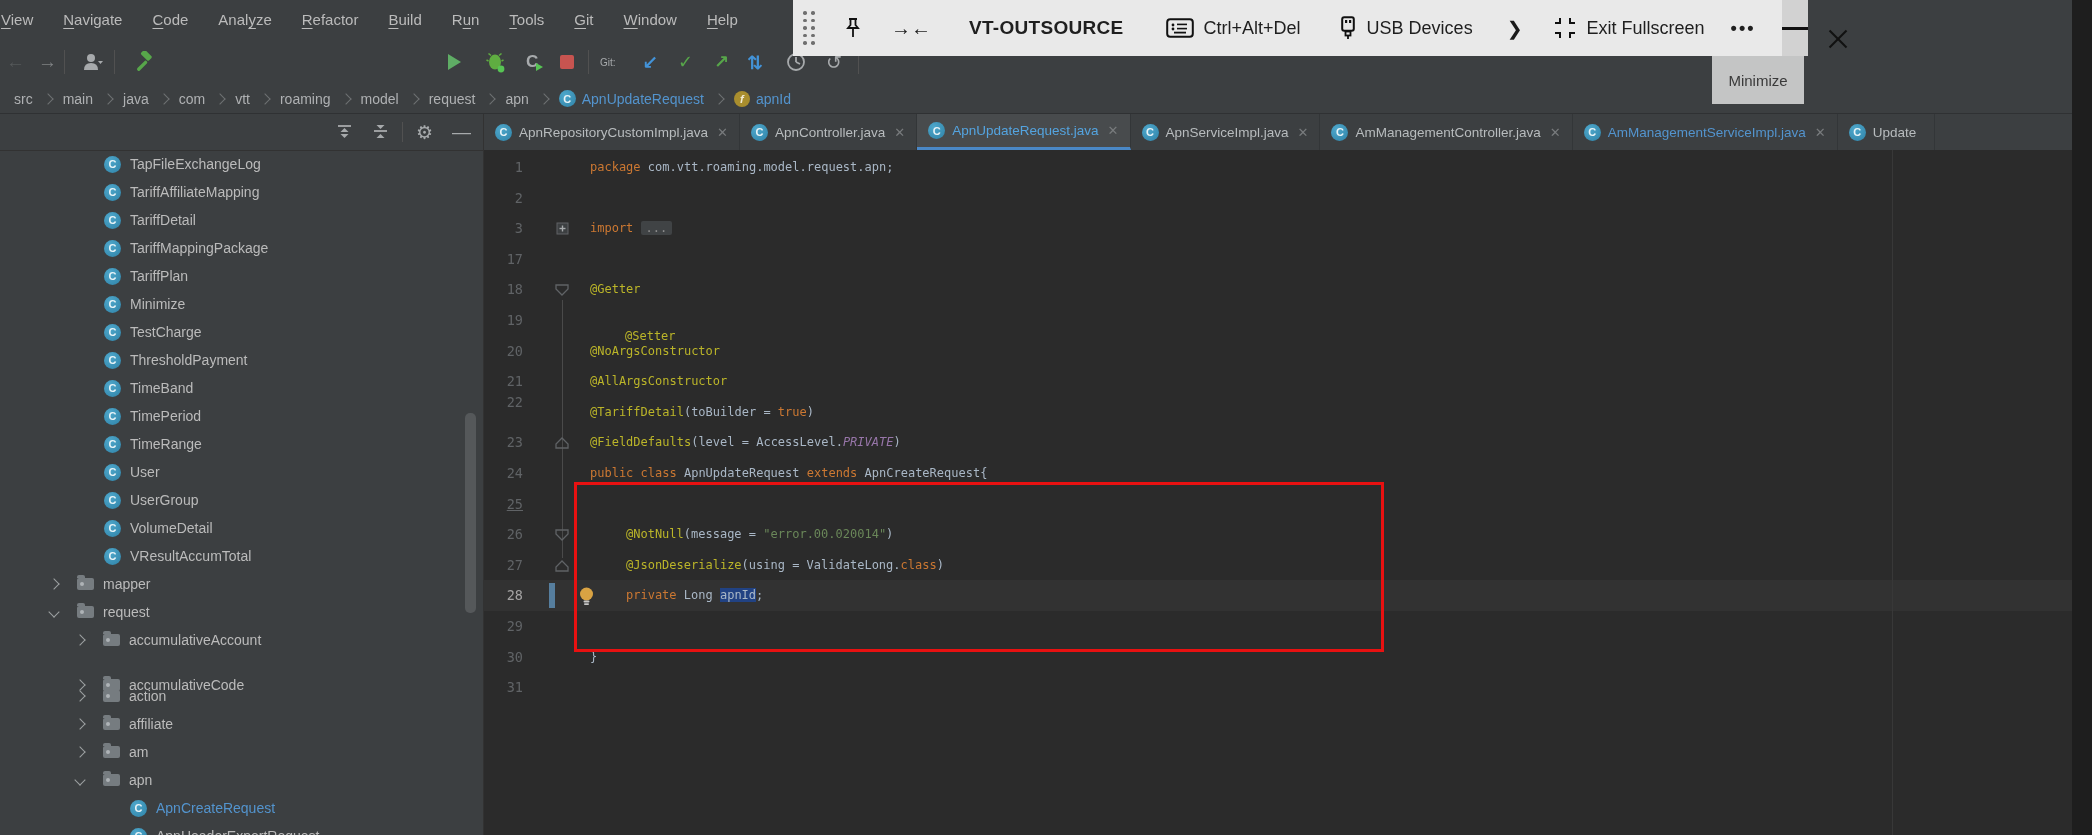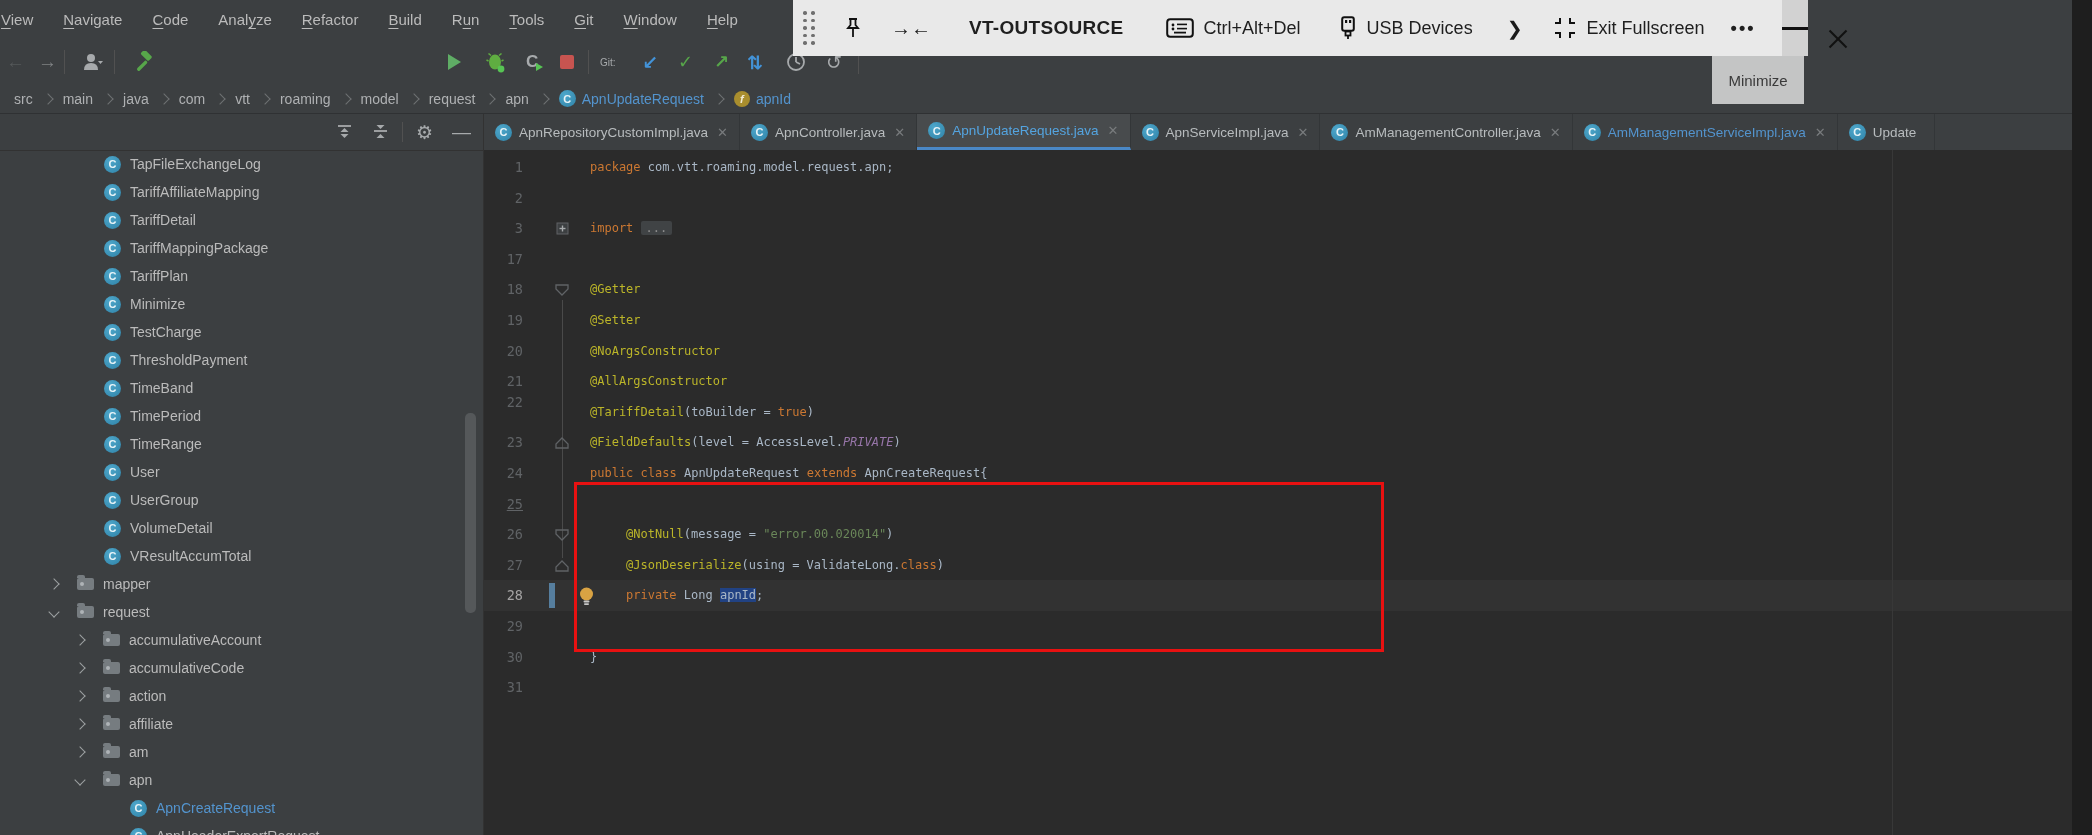--- a/index.html
+++ b/index.html
@@ -333,21 +333,21 @@
         <div class="tree-row" style="top: 448px;">
           <span class="chev expanded" style="margin-left: 50px;"></span>
           <span class="folder" style="margin-left: 19px;"></span>
           <span class="lbl">request</span>
         </div>
         <div class="tree-row" style="top: 476px;">
           <span class="chev collapsed" style="margin-left: 76px;"></span>
           <span class="folder" style="margin-left: 19px;"></span>
           <span class="lbl">accumulativeAccount</span>
         </div>
-        <div class="tree-row" style="top: 504px;">
+        <div class="tree-row" style="top: 521px;">
           <span class="chev collapsed" style="margin-left: 76px;"></span>
           <span class="folder" style="margin-left: 19px;"></span>
           <span class="lbl">accumulativeCode</span>
         </div>
         <div class="tree-row" style="top: 560px;">
           <span class="chev collapsed" style="margin-left: 76px;"></span>
           <span class="folder" style="margin-left: 19px;"></span>
           <span class="lbl">affiliate</span>
         </div>
         <div class="tree-row" style="top: 532px;">
@@ -436,21 +436,21 @@
       <div class="lnum" style="top: 244px;">17</div>
       <div class="code-line" style="top: 244px;"></div>
       <div class="lnum" style="top: 274px;">18</div>
       <div class="fold-mark" style="top: 274px;">
         <svg width="14" height="12">
           <polygon points="1,1 13,1 13,5 7,11 1,5" fill="none" stroke="#606366" stroke-width="1.3"></polygon>
         </svg>
       </div>
       <div class="code-line" style="top: 274px;"><span class="tk-ann">@Getter</span></div>
       <div class="lnum" style="top: 305px;">19</div>
-      <div class="code-line" style="top: 305px;"><span class="tk-ann">@Setter</span></div>
+      <div class="code-line" style="top: 321px; margin-left: 35px;"><span class="tk-ann">@Setter</span></div>
       <div class="lnum" style="top: 336px;">20</div>
       <div class="code-line" style="top: 336px;"><span class="tk-ann">@NoArgsConstructor</span></div>
       <div class="lnum" style="top: 366px;">21</div>
       <div class="code-line" style="top: 366px;"><span class="tk-ann">@AllArgsConstructor</span></div>
       <div class="lnum" style="top: 387px;">22</div>
       <div class="code-line" style="top: 397px;"><span class="tk-ann">@TariffDetail</span><span class="tk-pl">(toBuilder = </span><span class="tk-kw">true</span><span class="tk-pl">)</span></div>
       <div class="lnum" style="top: 427px;">23</div>
       <div class="fold-mark" style="top: 427px;">
         <svg width="14" height="12">
           <polygon points="1,11 13,11 13,7 7,1 1,7" fill="none" stroke="#606366" stroke-width="1.3"></polygon>

